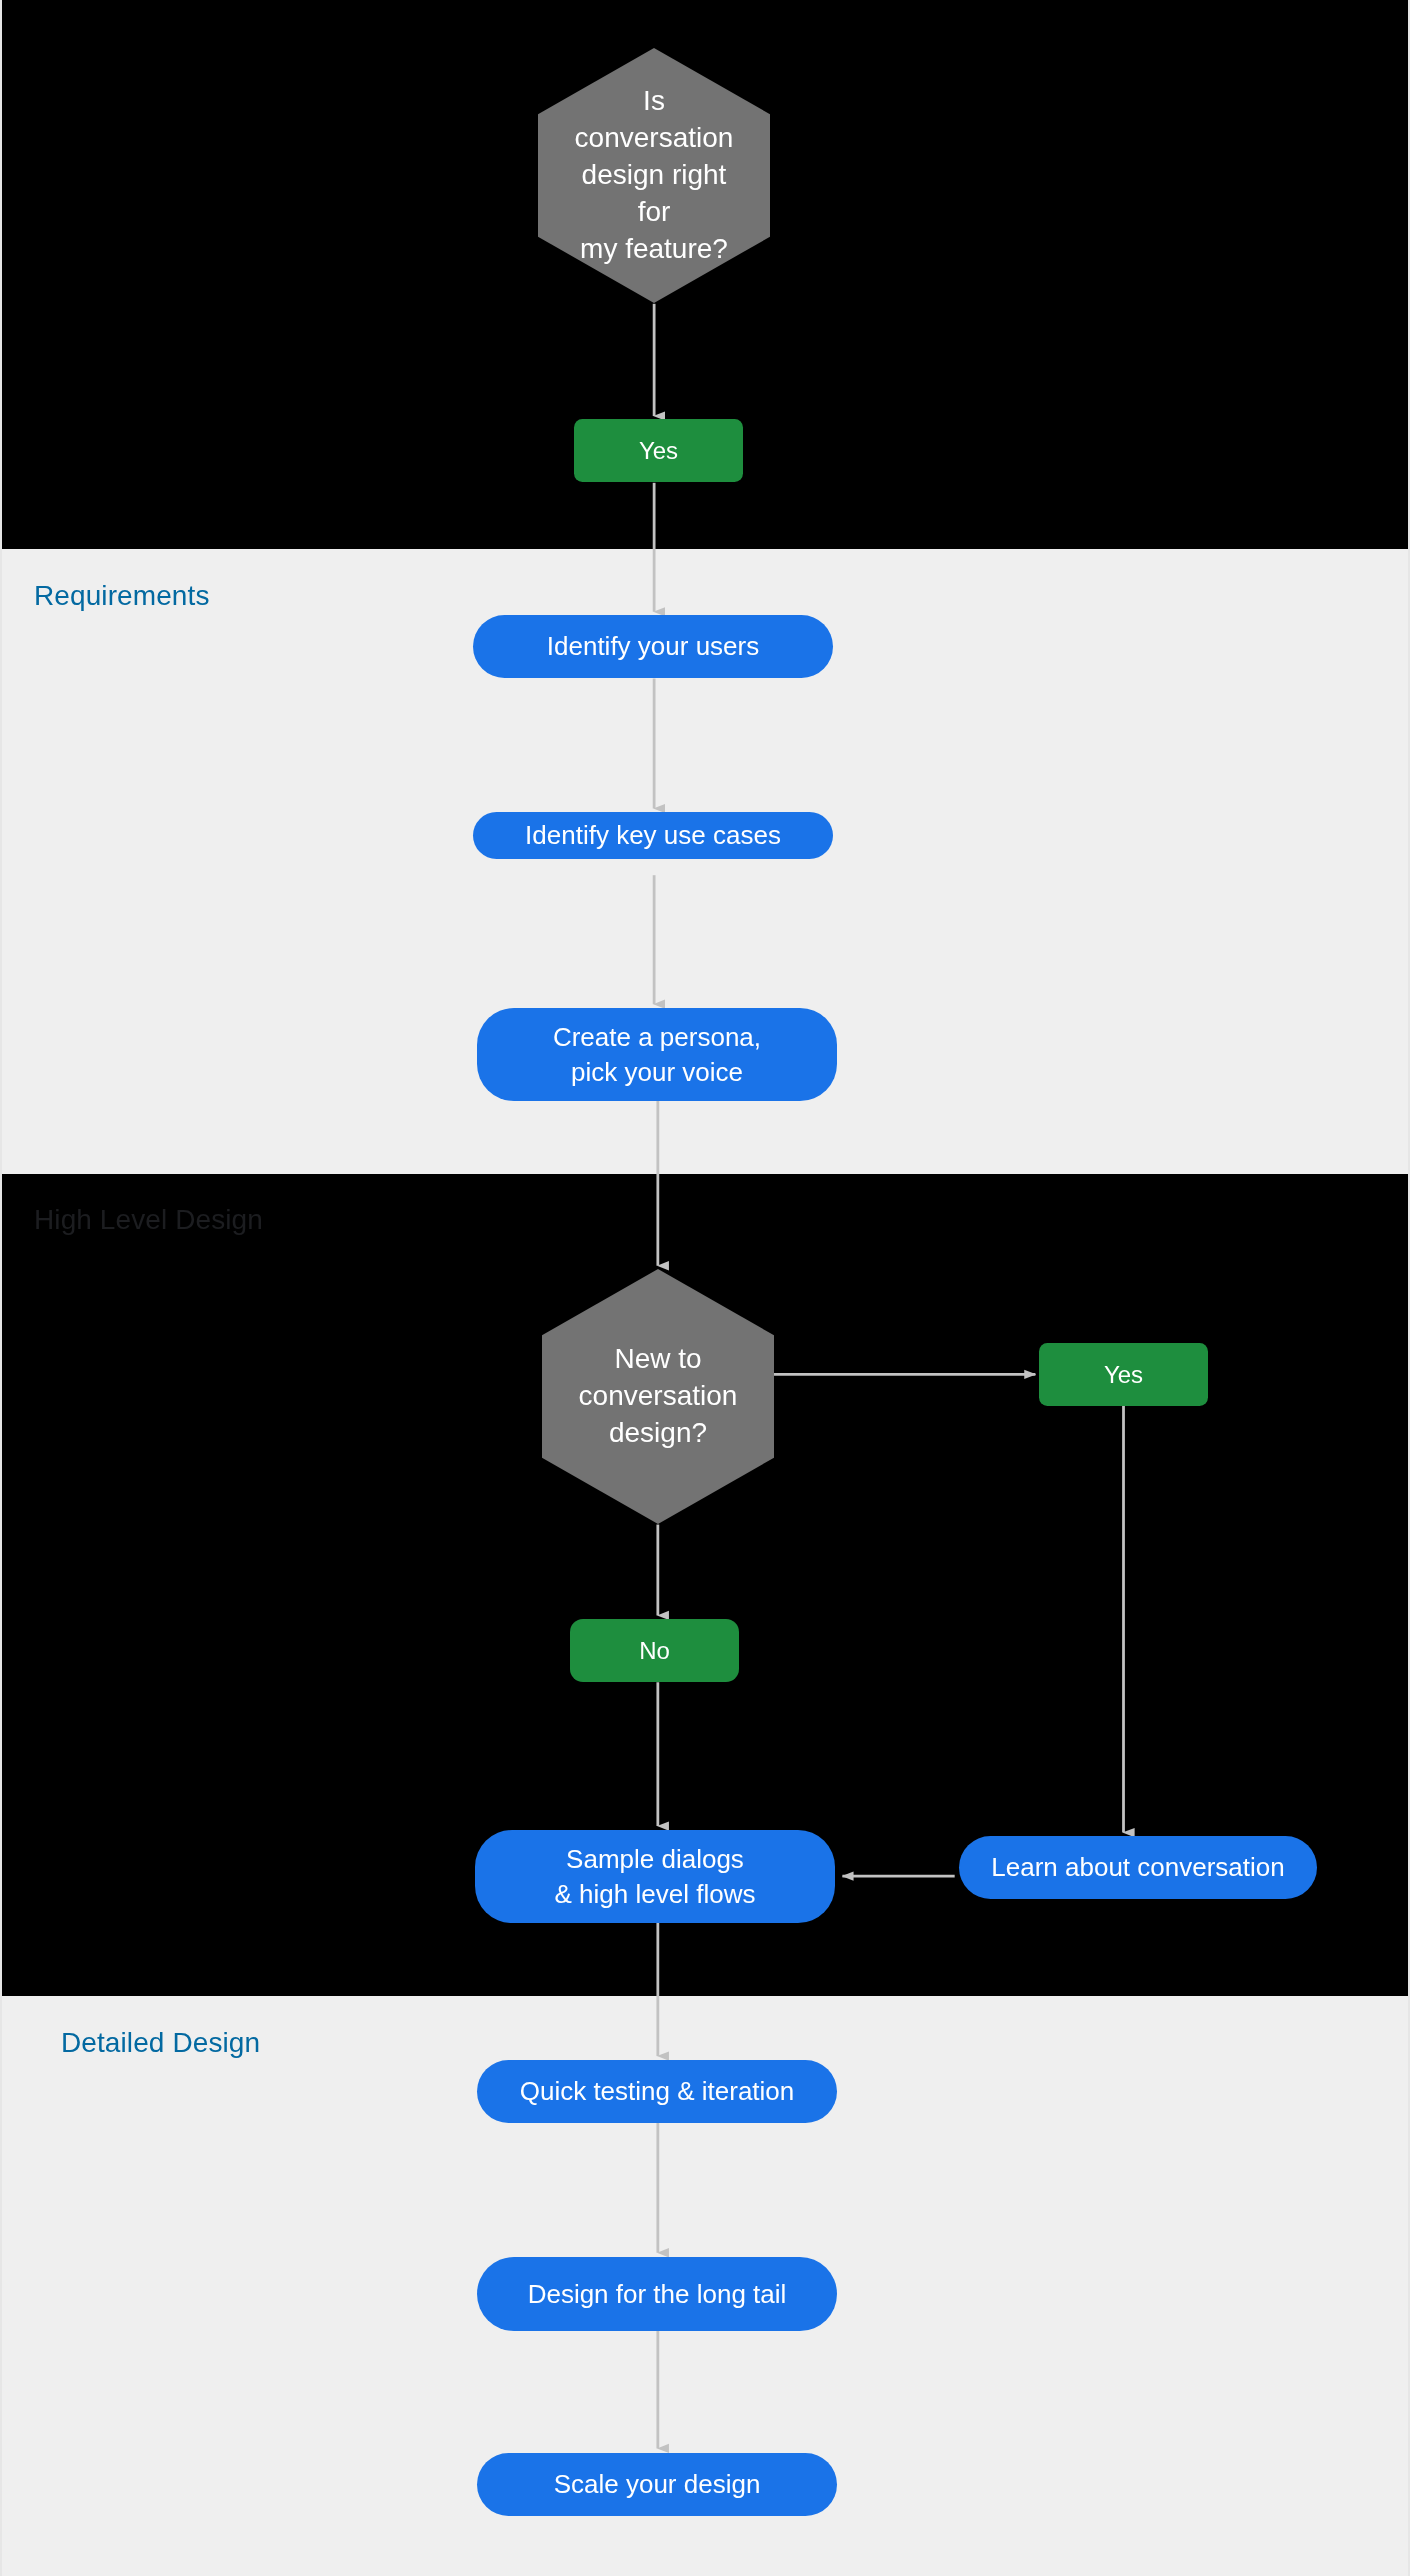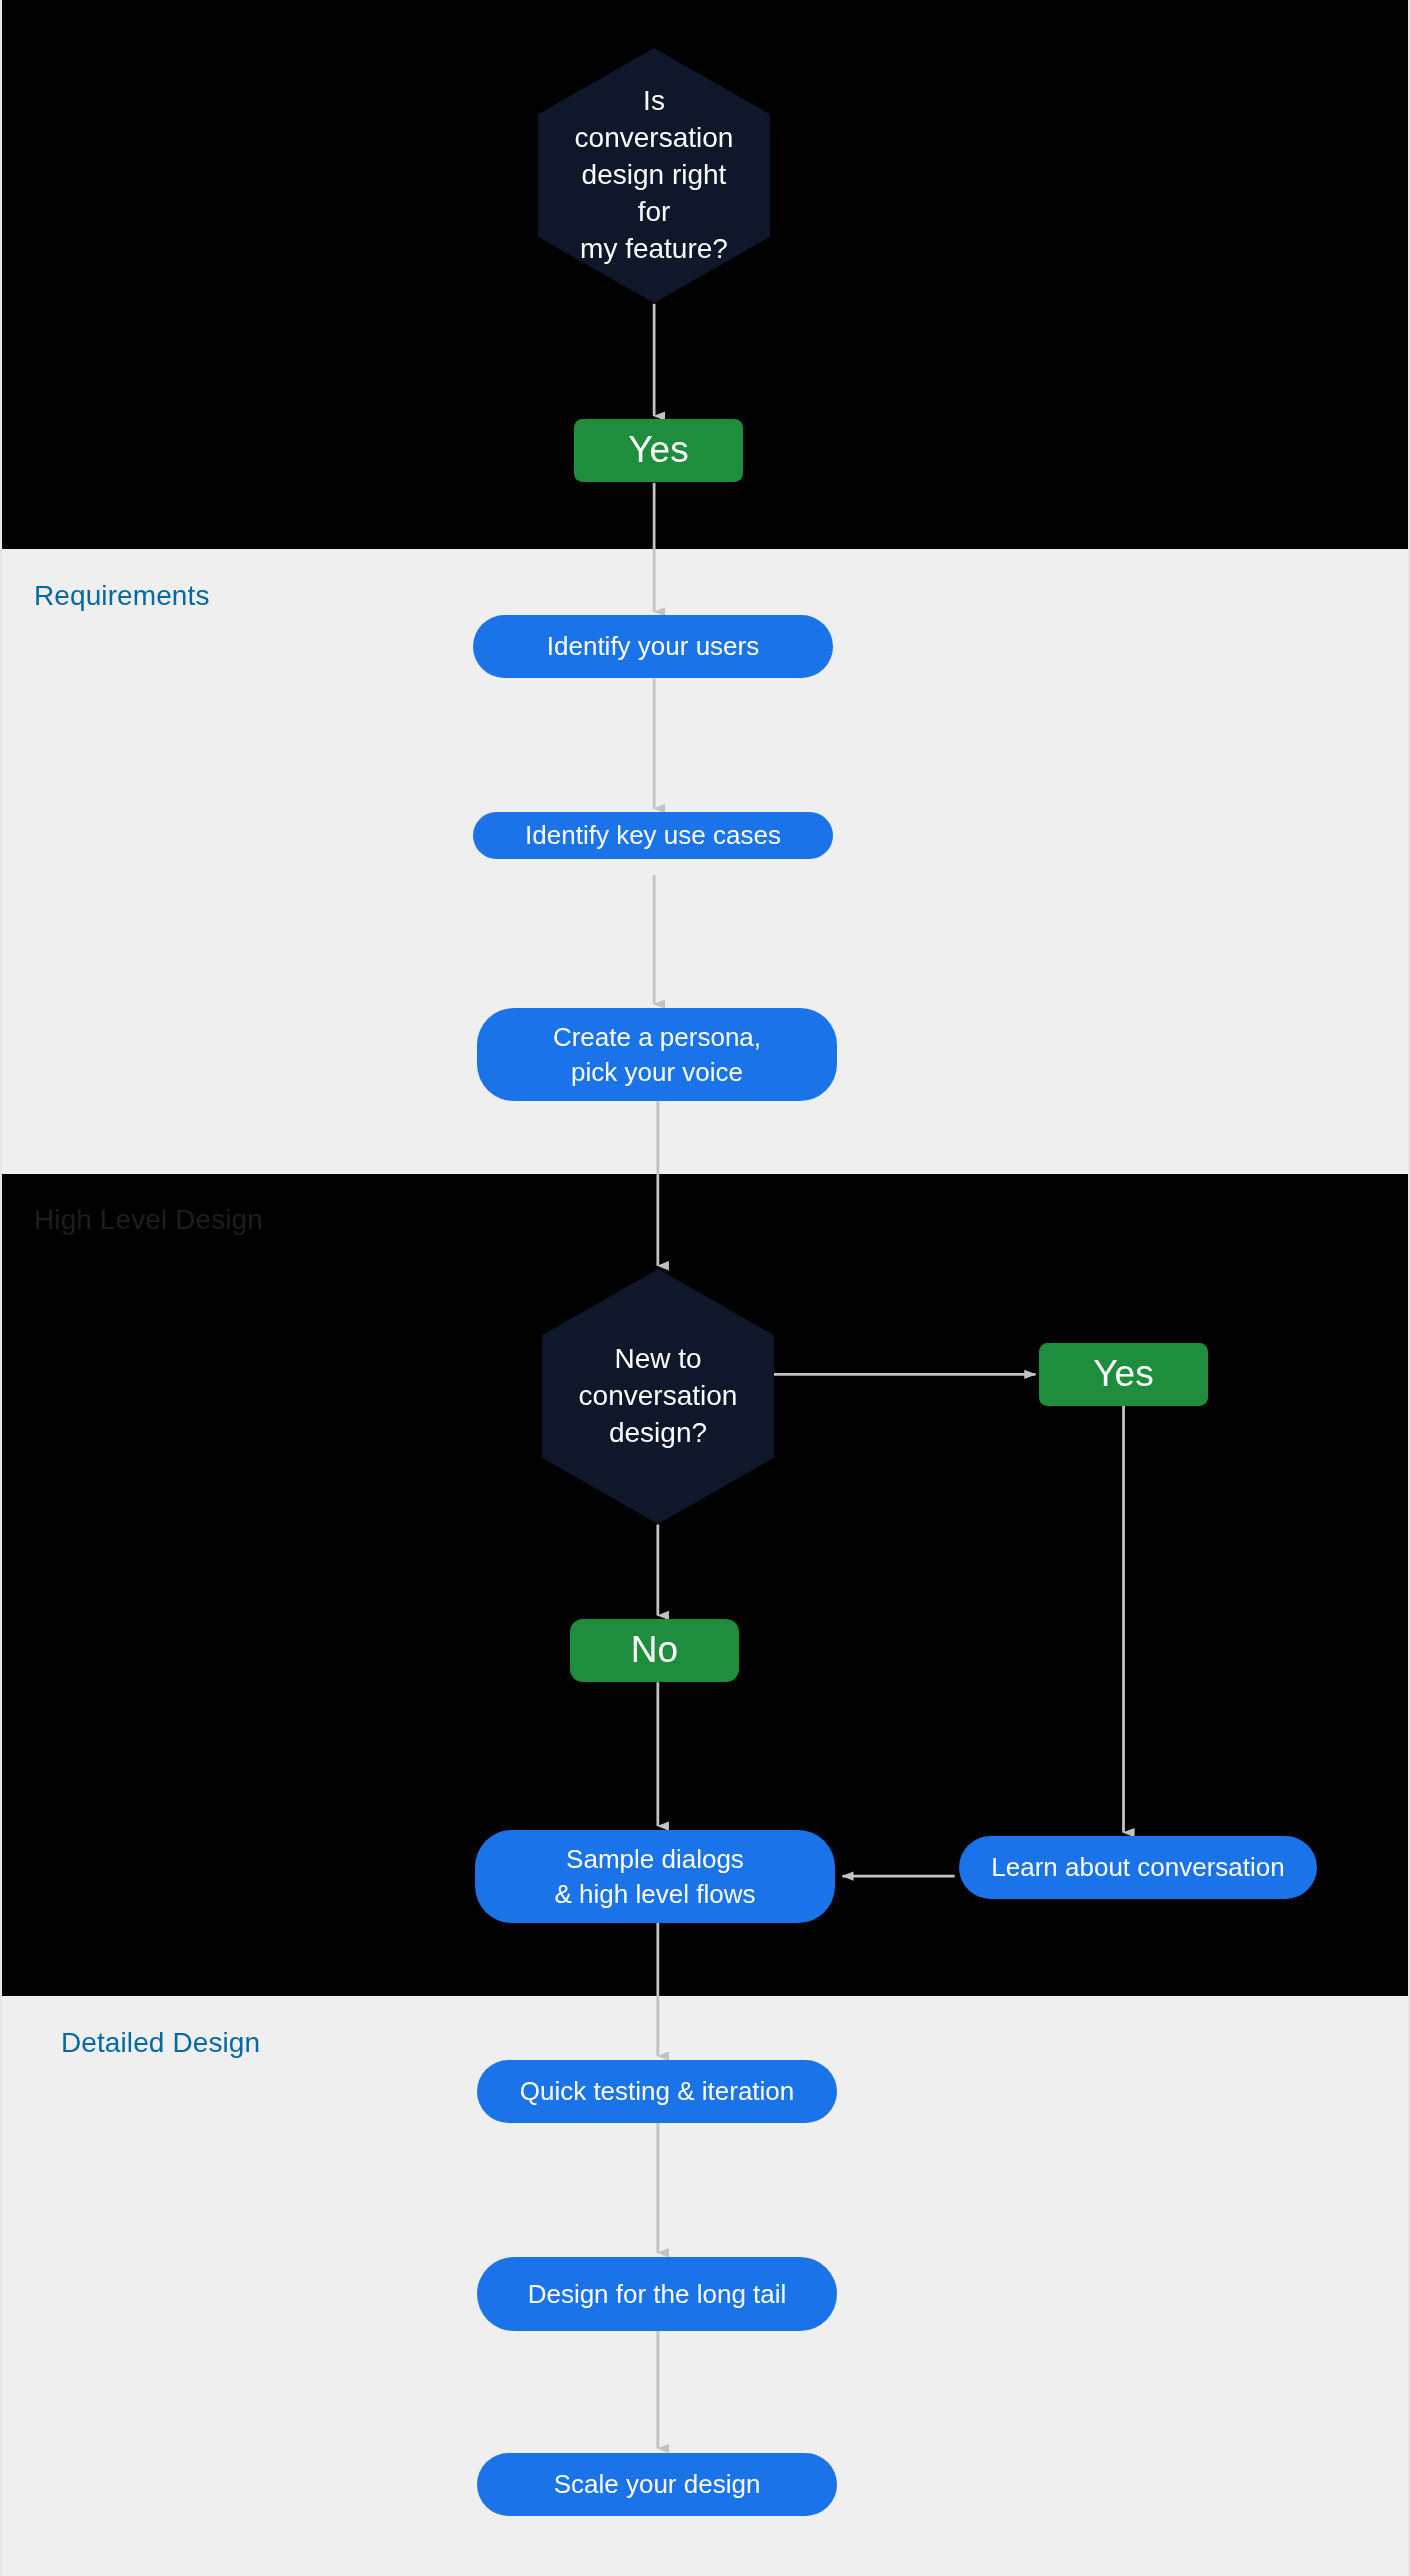--- a/index.html
+++ b/index.html
@@ -48,32 +48,32 @@
     display:flex;
     align-items:center;
     justify-content:center;
     text-align:center;
     color:#ffffff;
     line-height:1.32;
     white-space:pre-line;
   }
 
   .node-hex {
-    background:#0f172a;
+    background:#737373;
     -webkit-clip-path: polygon(50% 0%, 100% 26%, 100% 74%, 50% 100%, 0% 74%, 0% 26%);
     clip-path: polygon(50% 0%, 100% 26%, 100% 74%, 50% 100%, 0% 74%, 0% 26%);
     font-size:28px;
     font-weight:500;
     padding:0 24px;
   }
 
   .node-green {
     background:#1e8e3e;
     border-radius:8.4px;
-    font-size:37px;
+    font-size:24px;
     font-weight:500;
   }
 
   .node-blue {
     background:#1a73e8;
     font-size:26px;
     font-weight:500;
     padding:0 28px;
   }
   .node-blue.pill      { border-radius:927px; }

